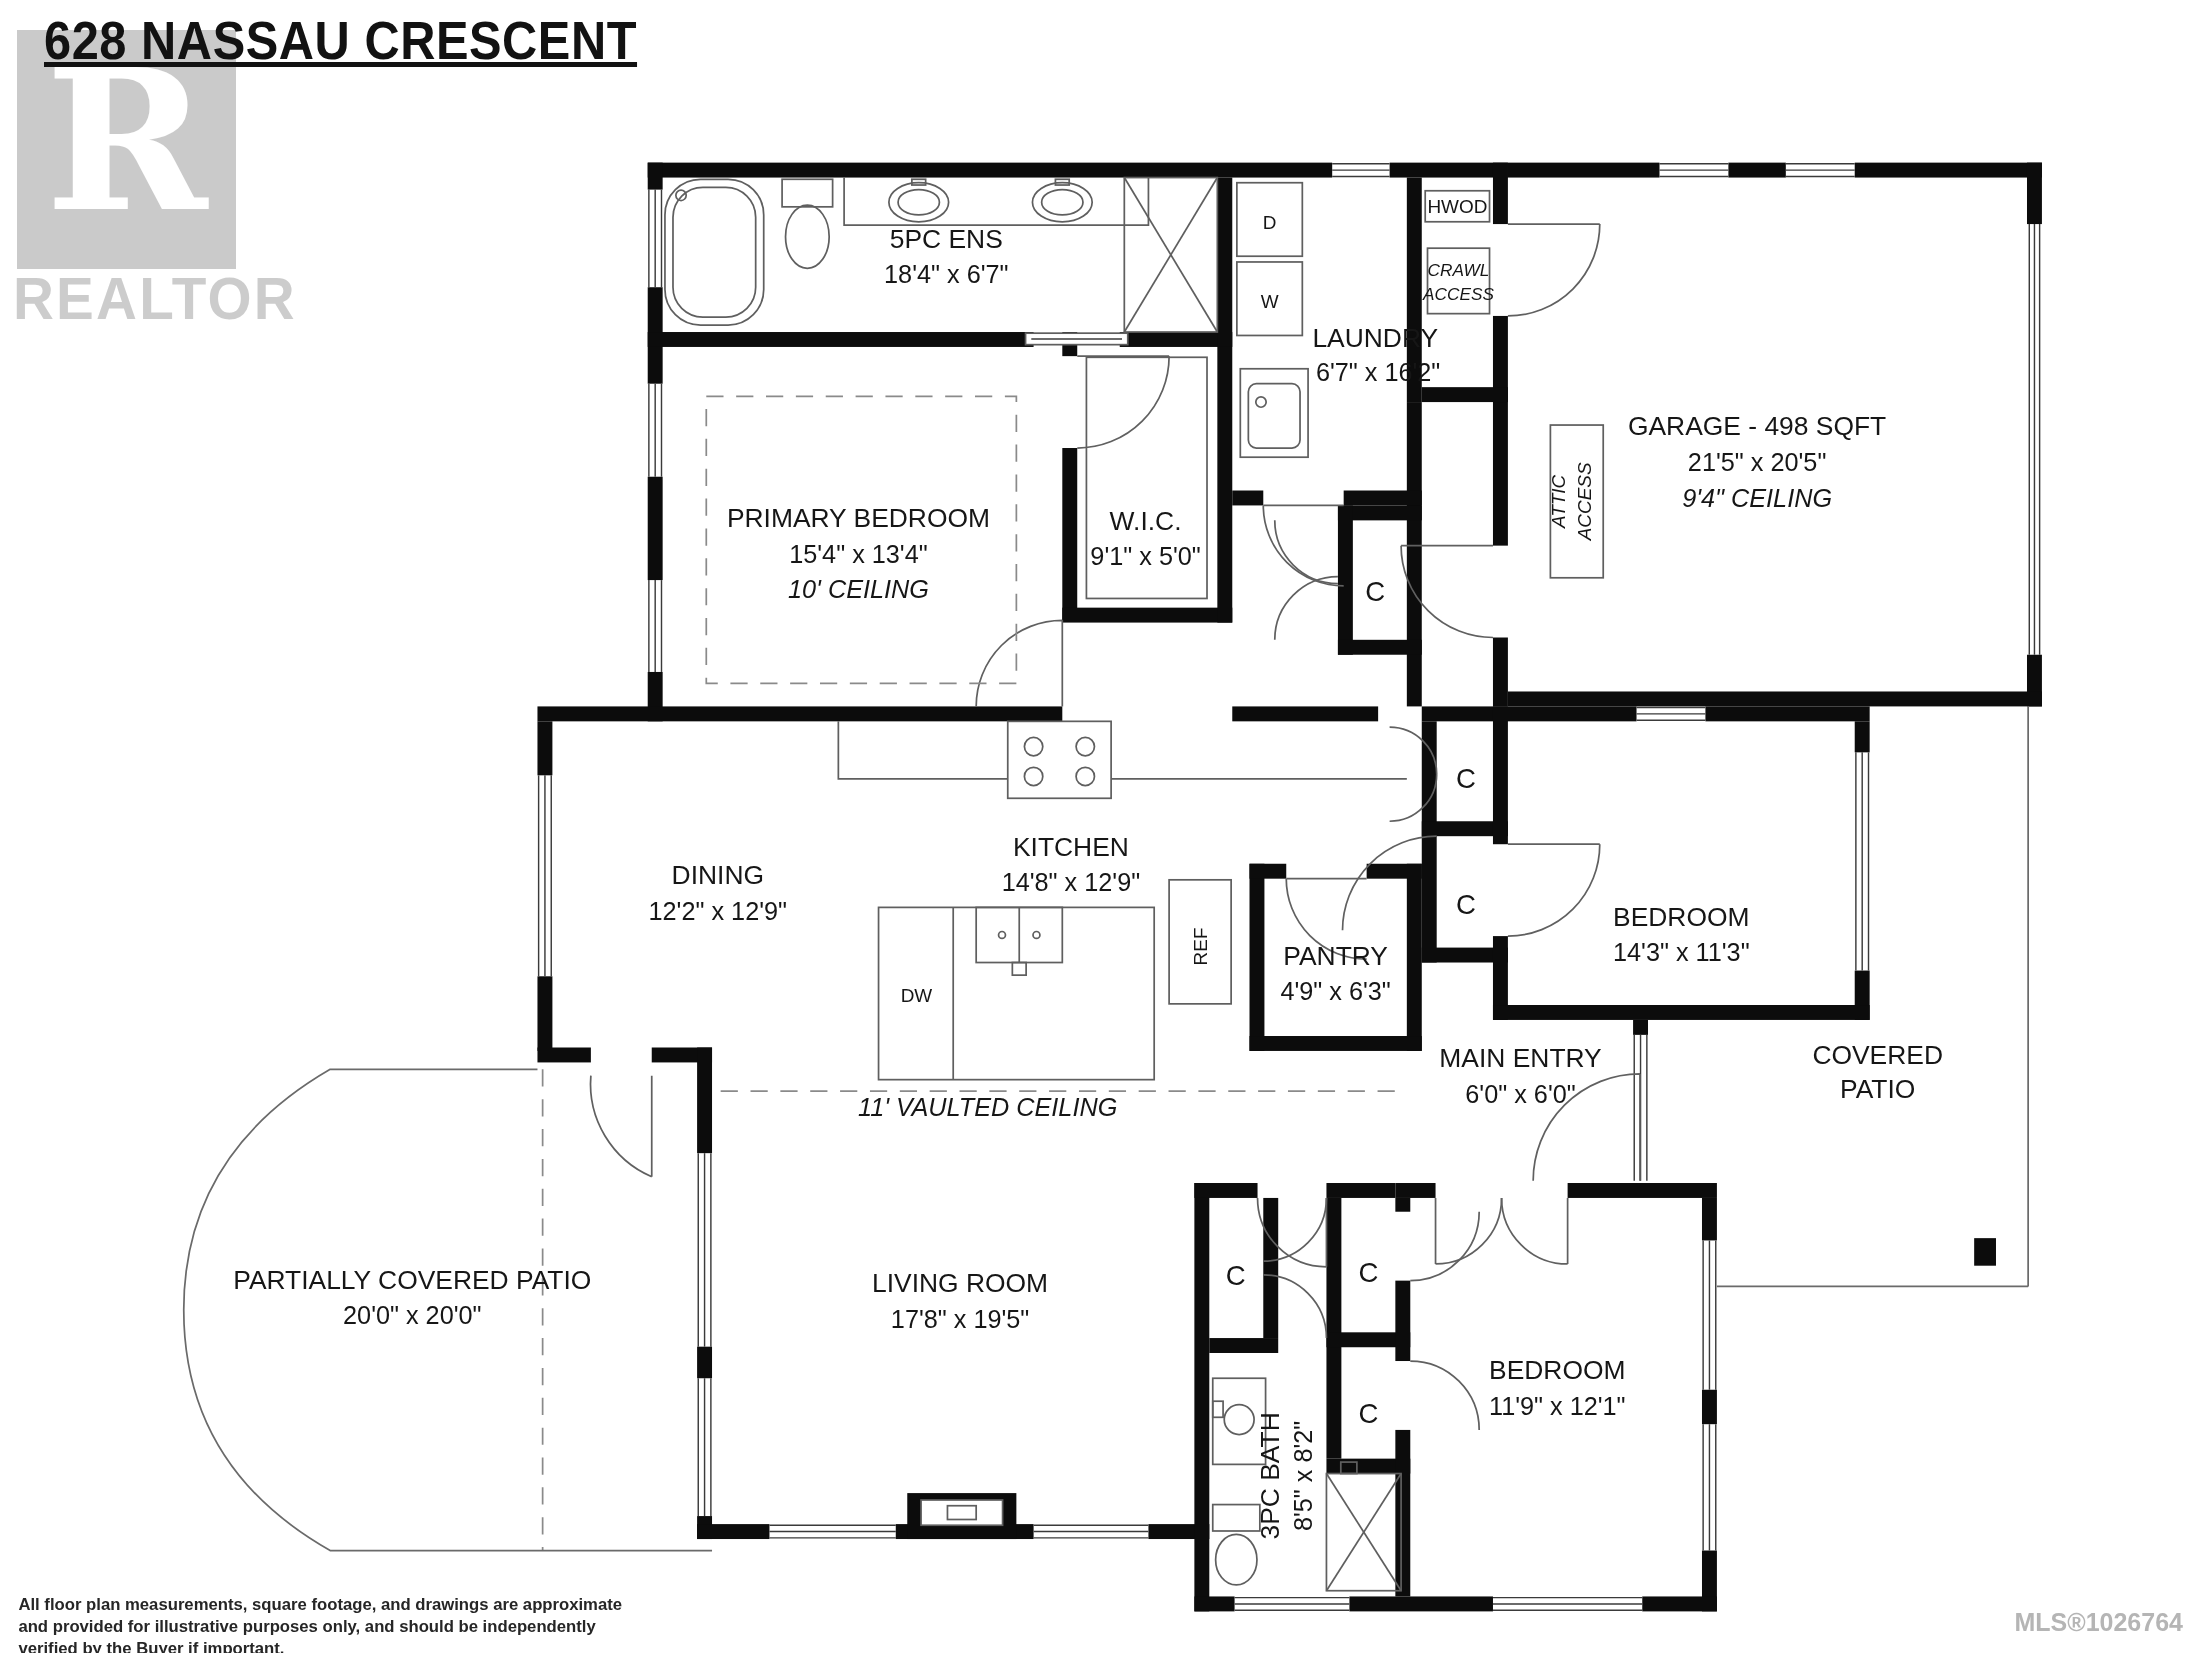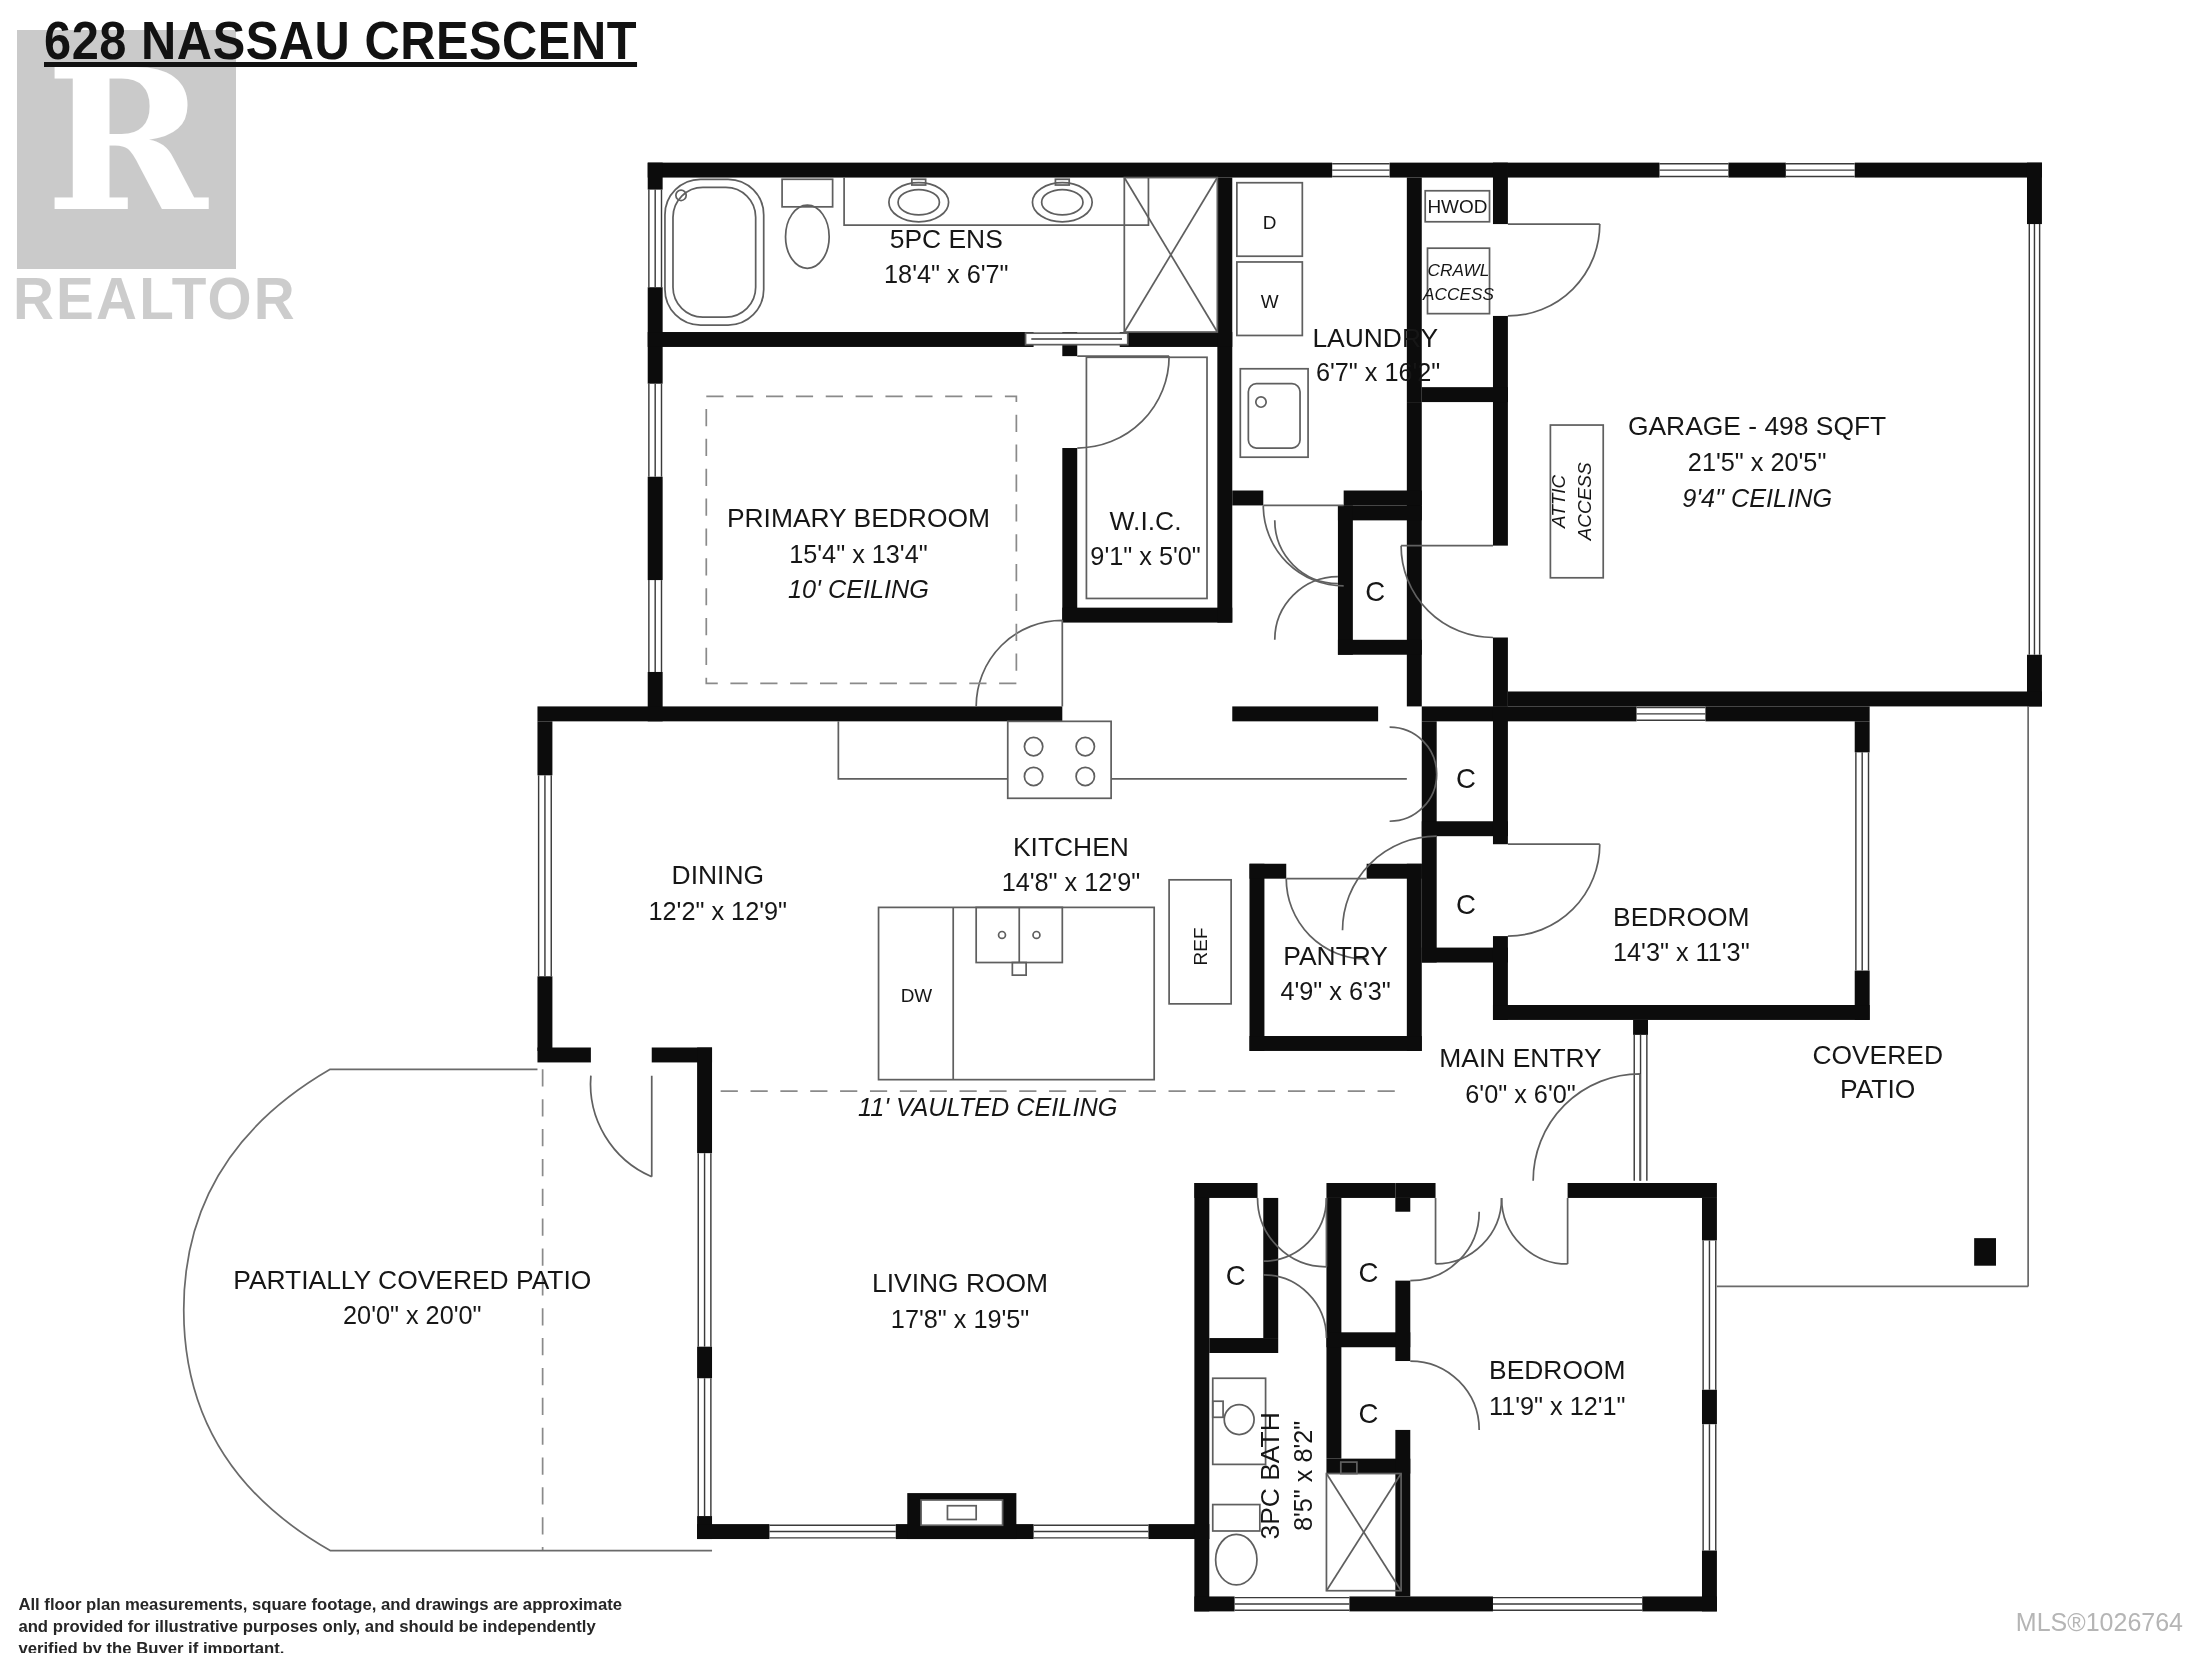--- a/index.html
+++ b/index.html
@@ -13,21 +13,21 @@
      letter-spacing:2.3px;transform:scaleX(.96);transform-origin:left;z-index:1;}
   
   #hdr{position:absolute;left:44px;top:10.3px;z-index:2;color:#121212;text-decoration:underline;}
   #hdr h1{margin:0;font-size:53px;font-weight:700;letter-spacing:0.6px;transform:scaleX(.92);transform-origin:left;white-space:nowrap;}
   #hdr .sub{margin-top:15px;font-size:32px;font-weight:400;letter-spacing:0.3px;color:#1c1c1c;white-space:nowrap;}
   #matrix{position:absolute;left:44px;top:190px;z-index:2;color:#161616;}
   #matrix .mh{font-size:26.4px;font-weight:700;letter-spacing:0.6px;}
   #matrix .ml{font-size:26.4px;font-weight:400;margin-top:16px;white-space:nowrap;}
   
   #disc{position:absolute;left:18.4px;top:1594px;z-index:2;font-size:16.7px;font-weight:700;color:#262626;line-height:22px;}
-  #mls{position:absolute;right:22px;top:1608px;z-index:2;font-size:25px;font-weight:400;color:#b5b5b5;}
+  #mls{position:absolute;right:22px;top:1608px;z-index:2;font-size:25px;font-weight:700;color:#b5b5b5;}
   svg{position:absolute;left:0;top:0;z-index:1;}
   svg text{font-family:"Liberation Sans", sans-serif;fill:#161616;}
   .rn{font-size:46px;}      
   .rd{font-size:44px;}      
   .it{font-style:italic;}
   .cl{font-size:48px;}      
   .sm{font-size:33px;}
   .xs{font-size:30px;}
   .wall{fill:#0c0c0c;}
   .fx{fill:none;stroke:#5f5f5f;stroke-width:3;}     

